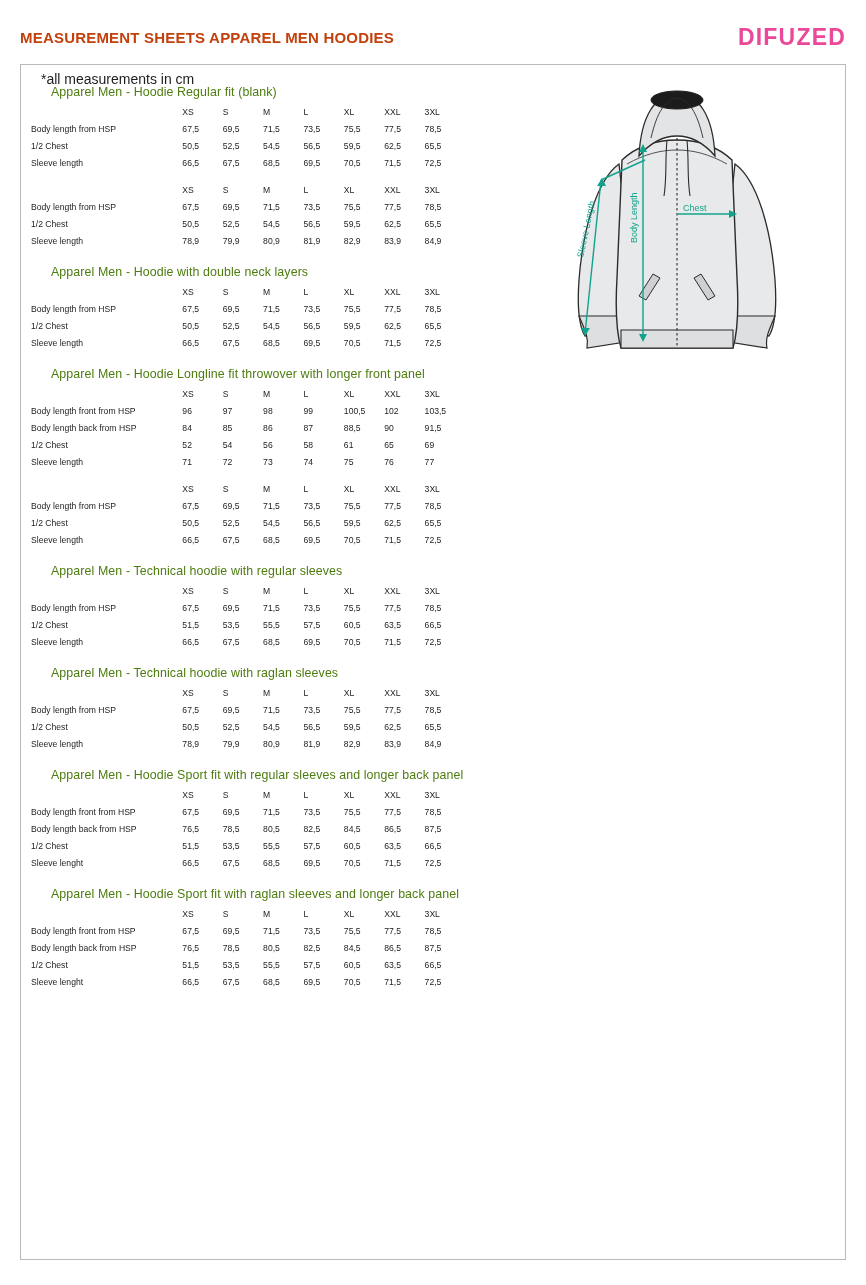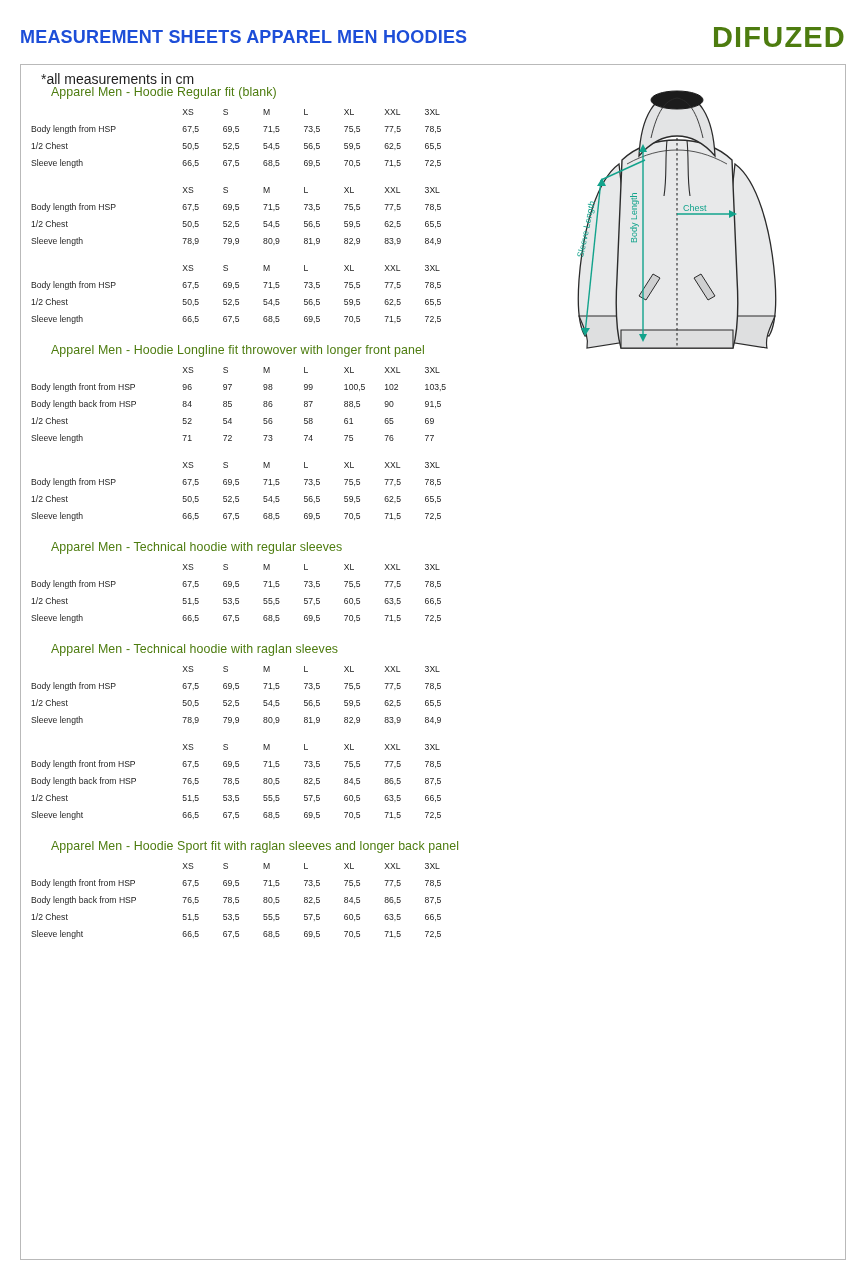--- a/index.html
+++ b/index.html
@@ -27,31 +27,31 @@
     position: absolute;
     top: 22px;
     left: 20px;
     right: 20px;
     height: 30px;
     display: flex;
     align-items: center;
     justify-content: space-between;
   }
   .doc-title {
-    font-size: 18px;
+    font-size: 15px;
     font-weight: bold;
     letter-spacing: 0.2px;
-    color: #1d4ed8;
+    color: #c2410c;
     white-space: nowrap;
   }
   .brand {
-    font-size: 29px;
+    font-size: 23px;
     font-weight: bold;
     letter-spacing: 1.2px;
-    color: #4d7c0f;
+    color: #ec4899;
     white-space: nowrap;
   }
   
   .frame {
     position: absolute;
     top: 64px;
     left: 20px;
     width: 826px;
     height: 1196px;
     border: 1px solid #b9b9b9;
@@ -224,20 +224,21 @@
                 <td class="val">80,9</td>
                 <td class="val">81,9</td>
                 <td class="val">82,9</td>
                 <td class="val">83,9</td>
                 <td class="val">84,9</td>
               </tr>
             </tbody>
           </table>
         </div>
         <div class="block">
+          <div class="block-title">Apparel Men - Hoodie with double neck layers</div>
           <table class="size-table">
             <thead>
               <tr>
                 <th class="rowhead"></th>
                 <th class="size-col">XS</th>
                 <th class="size-col">S</th>
                 <th class="size-col">M</th>
                 <th class="size-col">L</th>
                 <th class="size-col">XL</th>
                 <th class="size-col">XXL</th>
@@ -477,20 +478,21 @@
                 <td class="val">80,9</td>
                 <td class="val">81,9</td>
                 <td class="val">82,9</td>
                 <td class="val">83,9</td>
                 <td class="val">84,9</td>
               </tr>
             </tbody>
           </table>
         </div>
         <div class="block">
+          <div class="block-title">Apparel Men - Hoodie Sport fit with regular sleeves and longer back panel</div>
           <table class="size-table">
             <thead>
               <tr>
                 <th class="rowhead"></th>
                 <th class="size-col">XS</th>
                 <th class="size-col">S</th>
                 <th class="size-col">M</th>
                 <th class="size-col">L</th>
                 <th class="size-col">XL</th>
                 <th class="size-col">XXL</th>

